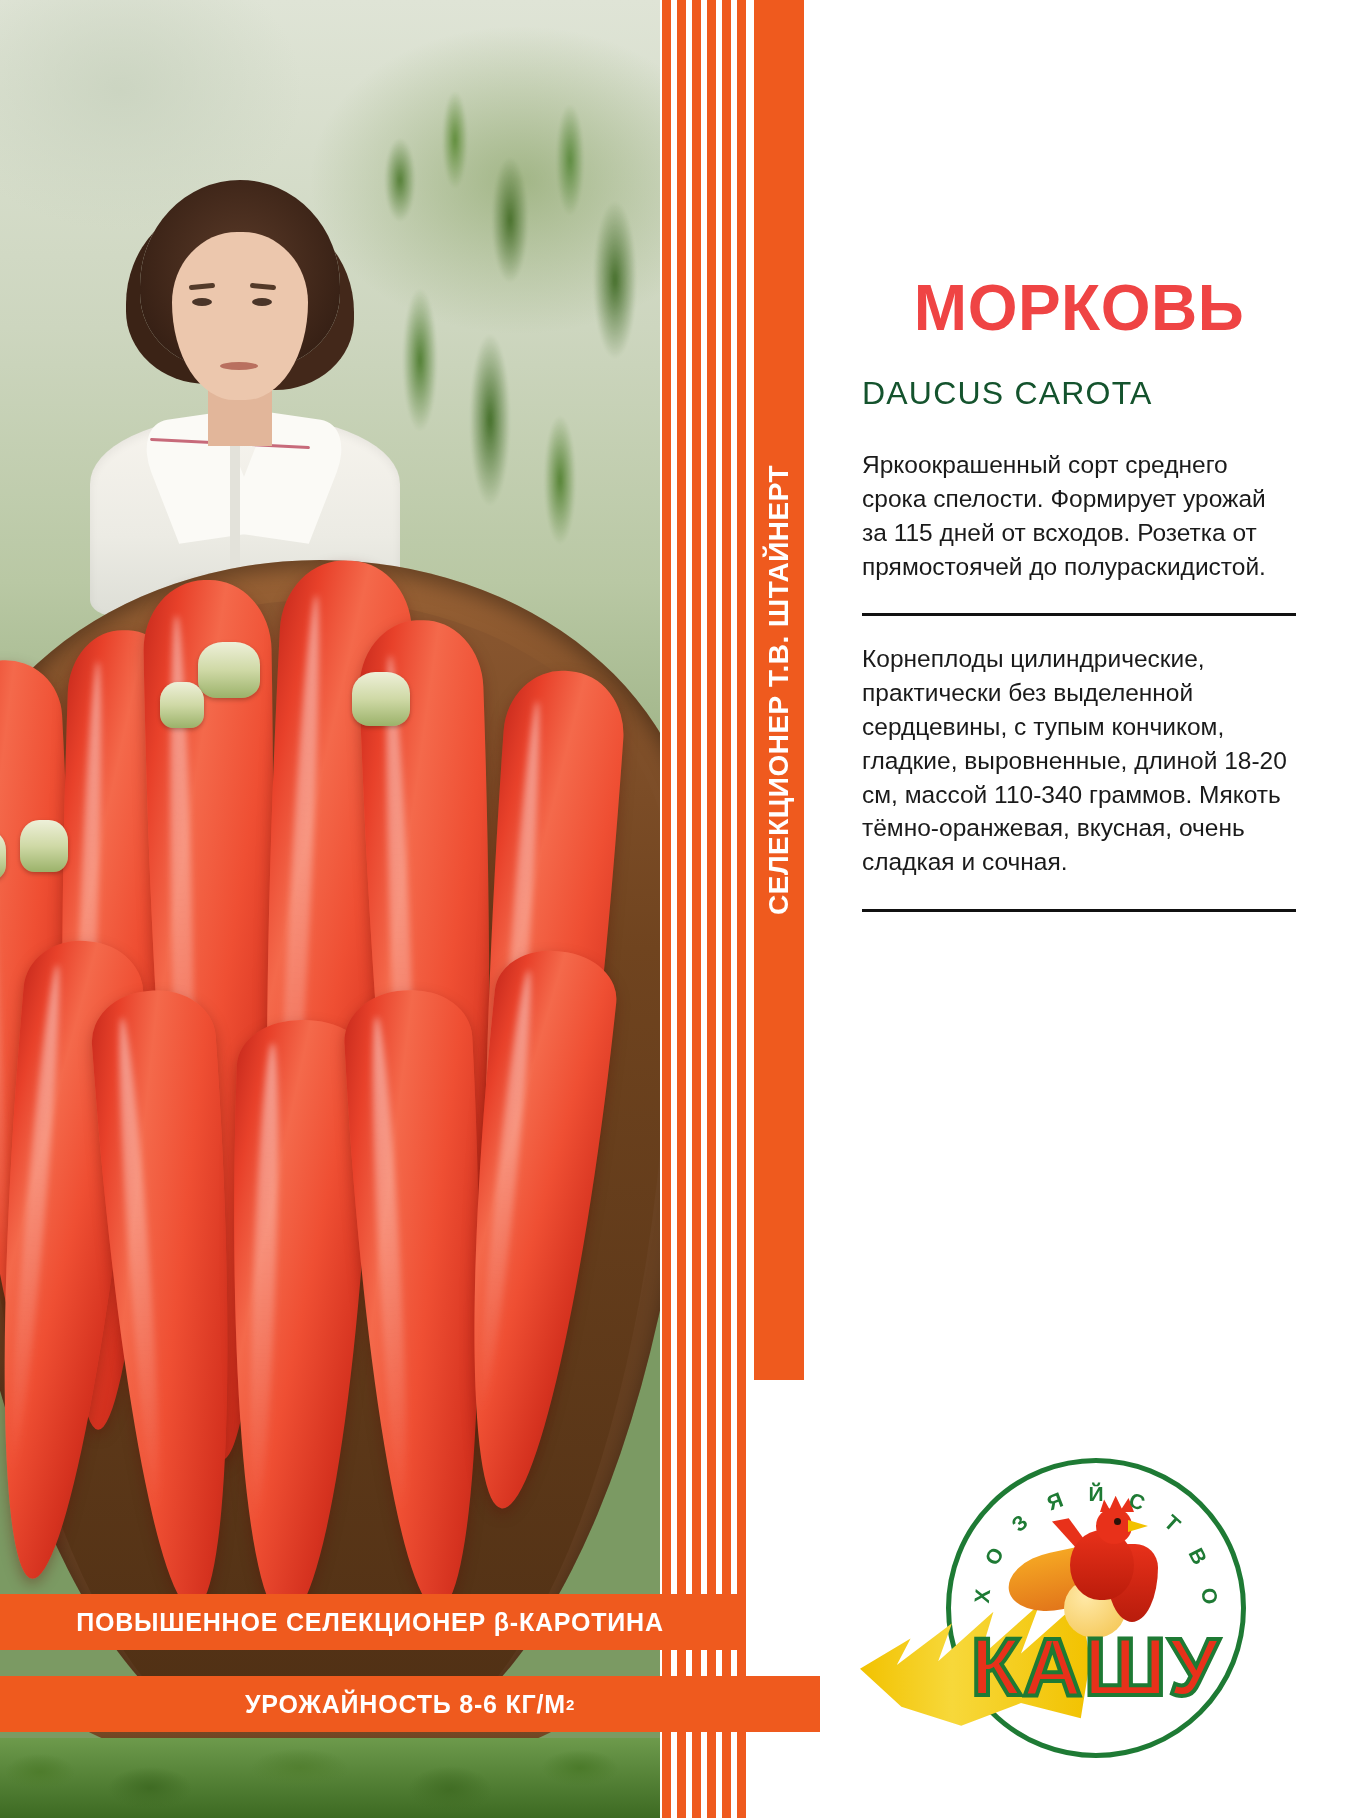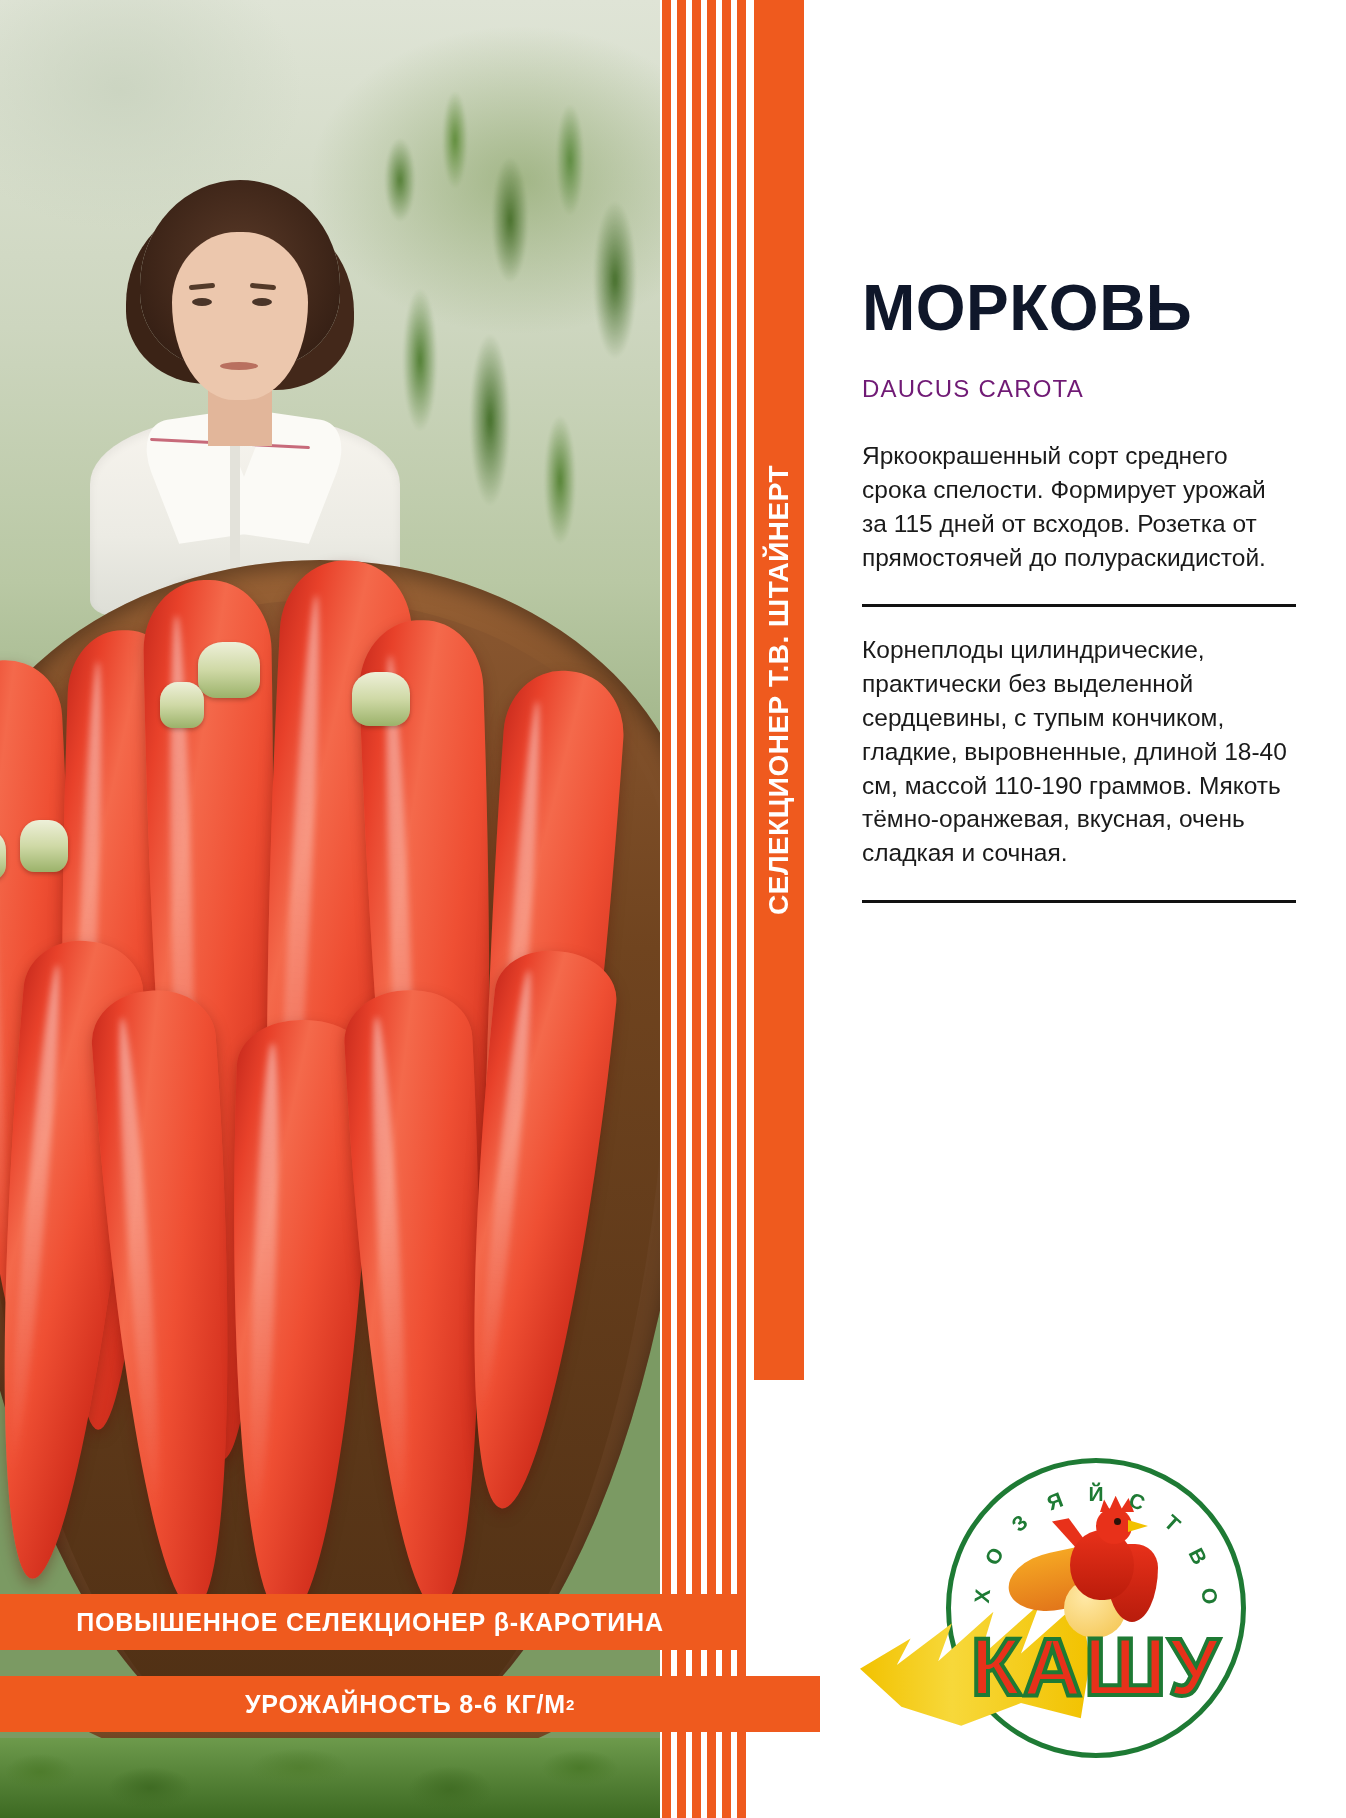--- a/index.html
+++ b/index.html
@@ -138,29 +138,29 @@
     left: 754px; top: 0; width: 50px; height: 1380px;
     display: flex; align-items: center; justify-content: center;
     color: #ffffff; font-size: 28px; font-weight: 700; letter-spacing: .5px;
     writing-mode: vertical-rl; transform: rotate(180deg);
     white-space: nowrap;
   }
 
   
   .info { position: absolute; left: 862px; top: 276px; width: 434px; }
   .title-main {
-    font-size: 64px; font-weight: 700; color: #0f172a; letter-spacing: .5px; line-height: 1.02;
+    font-size: 64px; font-weight: 700; color: #ef4444; letter-spacing: .5px; line-height: 1.02; text-align: center;
   }
   .title-sub {
     font-size: 47px; font-weight: 400; color: #111; line-height: 1.08; margin-top: 8px;
     letter-spacing: .5px;
   }
   .title-sub sup { font-size: 20px; vertical-align: super; }
   .latin {
-    margin-top: 34px; font-size: 24px; color: #701a75; letter-spacing: 1.2px; font-weight: 400;
+    margin-top: 34px; font-size: 32px; color: #14532d; letter-spacing: 1.2px; font-weight: 400;
   }
   .para {
     margin-top: 36px; font-size: 24.5px; line-height: 1.38; color: #1a1a1a;
   }
   .rule { margin: 30px 0 0 0; height: 3px; background: #111; width: 100%; }
   .para.after-rule { margin-top: 26px; }
 
   
   .logo { position: absolute; left: 860px; top: 1450px; width: 400px; height: 330px; }
   .logo-circle {
@@ -320,21 +320,21 @@
   </div>
   <div class="breeder-band"></div>
   <div class="breeder-text">СЕЛЕКЦИОНЕР Т.В. ШТАЙНЕРТ</div>
 
   <div class="info">
     <div class="title-main">МОРКОВЬ</div>
     <div class="latin">DAUCUS CAROTA</div>
 
     <div class="para">Яркоокрашенный сорт среднего срока спелости. Формирует урожай за 115 дней от всходов. Розетка от прямостоячей до полураскидистой.</div>
     <div class="rule"></div>
-    <div class="para after-rule">Корнеплоды цилиндрические, практически без выделенной сердцевины, с тупым кончиком, гладкие, выровненные, длиной 18-40 см, массой 110-190 граммов. Мякоть тёмно-оранжевая, вкусная, очень сладкая и сочная.</div>
+    <div class="para after-rule">Корнеплоды цилиндрические, практически без выделенной сердцевины, с тупым кончиком, гладкие, выровненные, длиной 18-20 см, массой 110-340 граммов. Мякоть тёмно-оранжевая, вкусная, очень сладкая и сочная.</div>
     <div class="rule"></div>
   </div>
 
   <div class="logo">
     <div class="logo-circle"></div>
     <div class="logo-flame"></div>
     <div class="logo-veg">
       <div class="veg-carrot"></div>
       <div class="veg-ball"></div>
       <div class="veg-pepper"></div>

